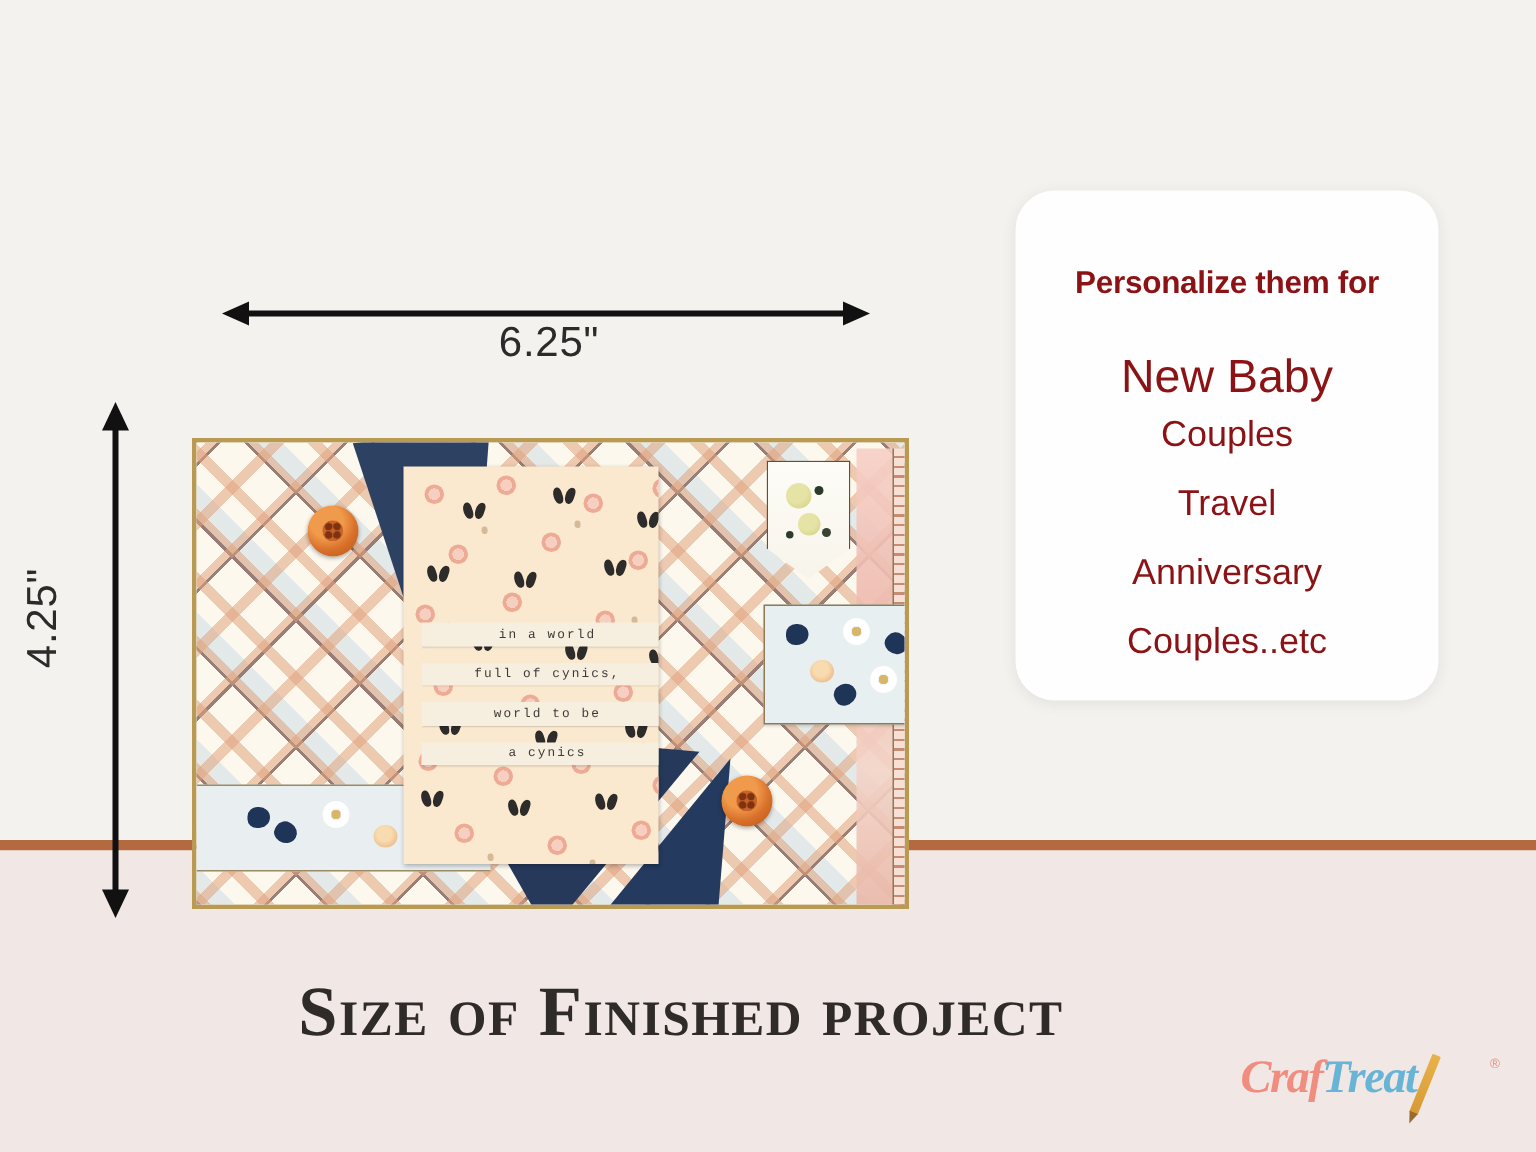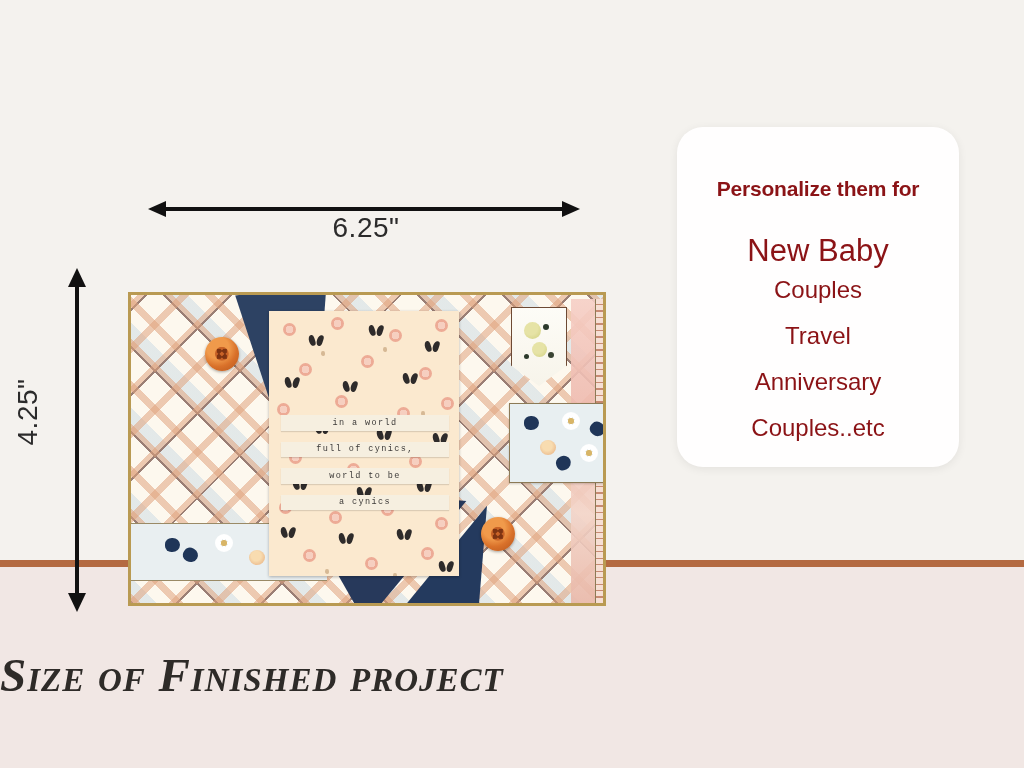--- a/index.html
+++ b/index.html
@@ -66,21 +66,21 @@
     border-bottom:130px solid #27395b;transform:rotate(185deg);
   }
   .tri-c{
     position:absolute;left:292px;top:206px;width:0;height:0;
     border-left:40px solid transparent;border-right:40px solid transparent;
     border-bottom:128px solid #243a5e;transform:rotate(22deg);
   }
 
   
   .front-panel{
-    position:absolute;left:138px;top:16px;width:190px;height:265px;
+    position:absolute;left:138px;top:16px;width:170px;height:265px;
     background:#fbe9cf;
     box-shadow:0 1px 3px rgba(0,0,0,.28);
     overflow:hidden;
   }
   .front-panel .motifs{position:absolute;inset:0;}
   .blossom{position:absolute;width:13px;height:13px;border-radius:50%;
     background:radial-gradient(circle at 50% 50%, #f6cfc0 0 42%, #edab96 43% 100%);}
   .butterfly{position:absolute;width:14px;height:11px;}
   .butterfly i,.butterfly b{position:absolute;top:0;width:6px;height:11px;background:#2e2b2b;border-radius:60% 40% 45% 55%;}
   .butterfly i{left:0;transform:rotate(-18deg);}
@@ -181,24 +181,24 @@
   }
   .panel-list{position:absolute;left:0;top:108px;width:100%;}
   .panel-item{
     text-align:center;color:#8b1316;font-size:24px;line-height:1;
     margin-bottom:22px;font-weight:400;
   }
   .panel-item.lead{font-size:31px;margin-bottom:12px;}
 
   
   .footer-title{
-    position:absolute;left:0;top:648px;width:908px;text-align:left;
+    position:absolute;left:0;top:648px;width:908px;text-align:center;
     font-family:"Liberation Serif",serif;
     font-variant:small-caps;font-weight:bold;
-    font-size:47px;color:#2e2b28;letter-spacing:1px;font-style:italic;
+    font-size:47px;color:#2e2b28;letter-spacing:1px;
   }
   .logo{
     position:absolute;left:827px;top:700px;width:175px;height:46px;
   }
   .logo-text{
     position:absolute;left:0;top:0;
     font-family:"Liberation Serif",serif;font-style:italic;font-weight:bold;
     font-size:31px;letter-spacing:-1px;white-space:nowrap;
   }
   .logo-craf{color:#f08d7e;}
@@ -404,14 +404,21 @@
       <div class="panel-item lead">New Baby</div>
       <div class="panel-item">Couples</div>
       <div class="panel-item">Travel</div>
       <div class="panel-item">Anniversary</div>
       <div class="panel-item">Couples..etc</div>
     </div>
   </div>
 
   <div class="footer-title">Size of Finished project</div>
 
+  <div class="logo">
+    <div class="logo-text">
+      <span class="logo-craf">Craf</span><span class="logo-treat">Treat</span>
+    </div>
+    <div class="logo-pencil"></div>
+    <div class="logo-reg">®</div>
+  </div>
 
 </div>
 
 </body></html>

